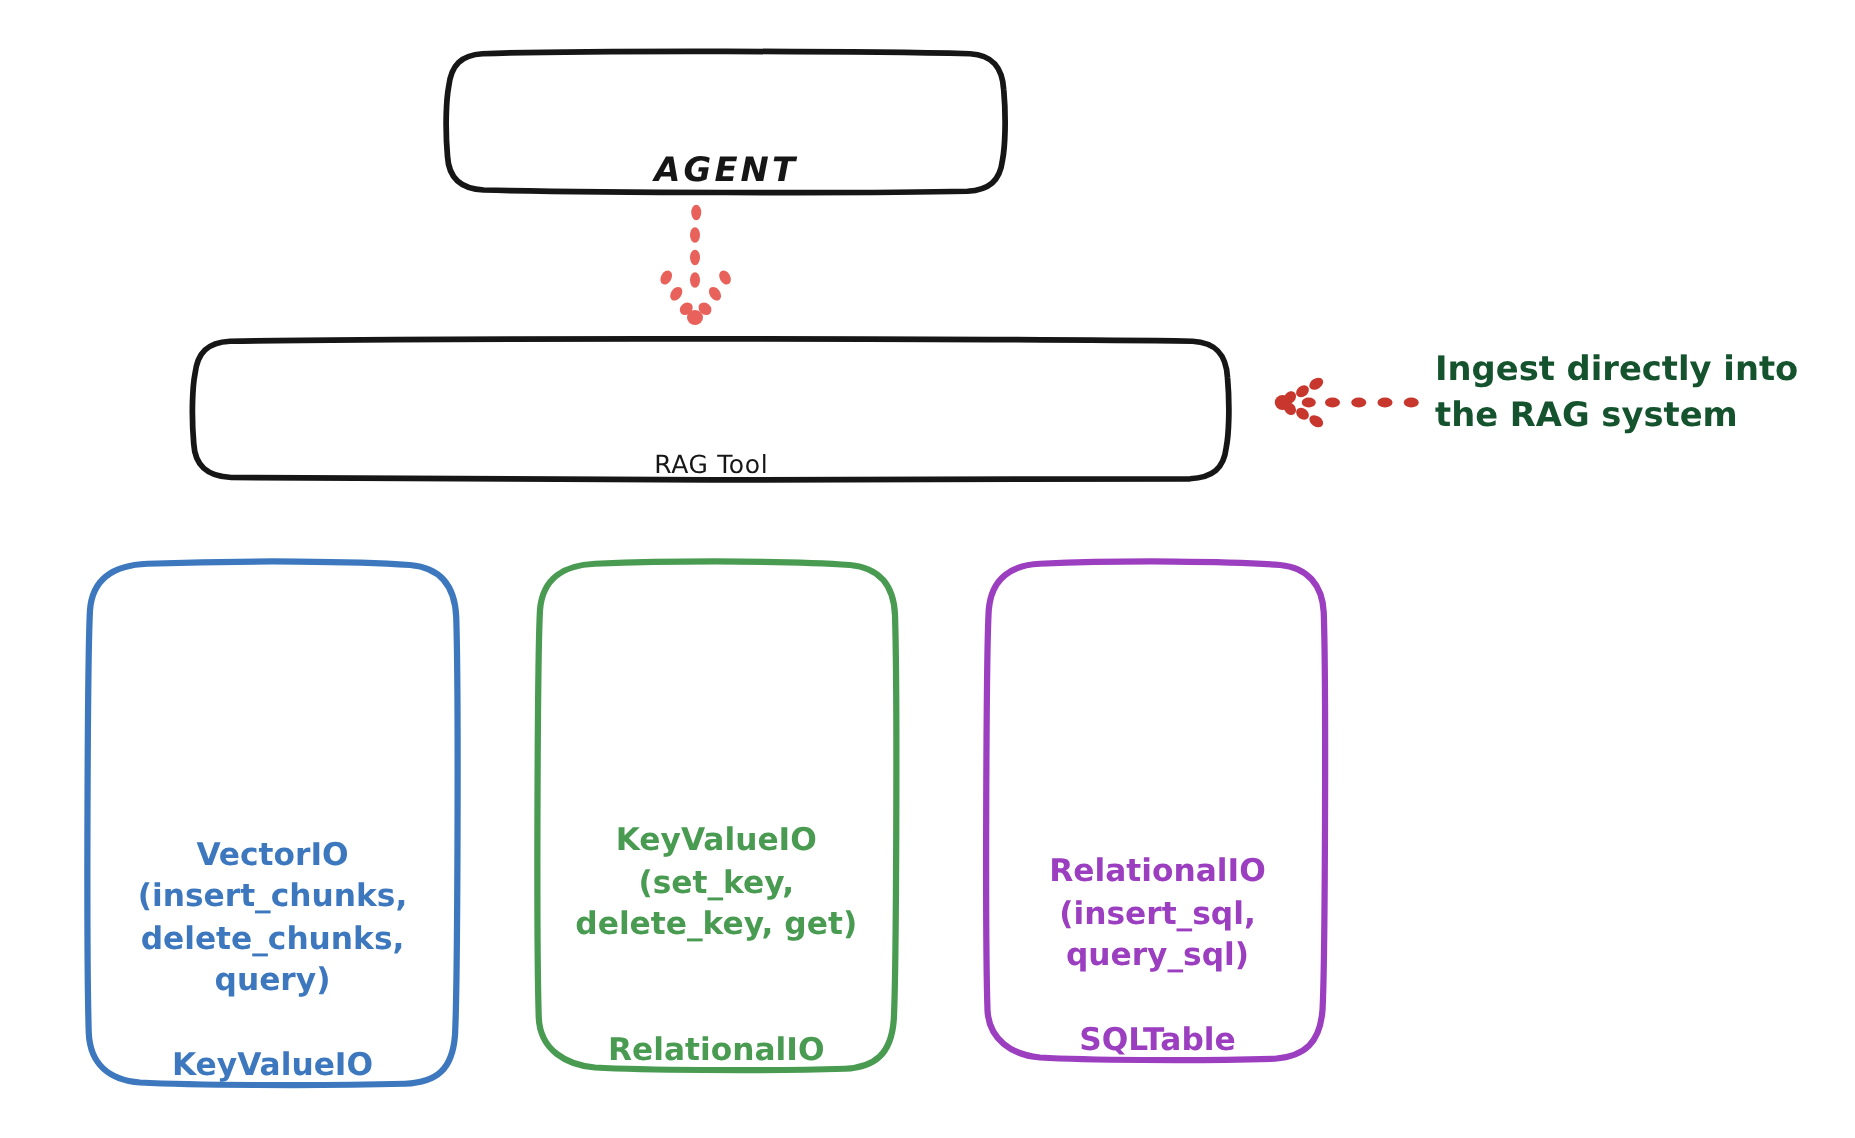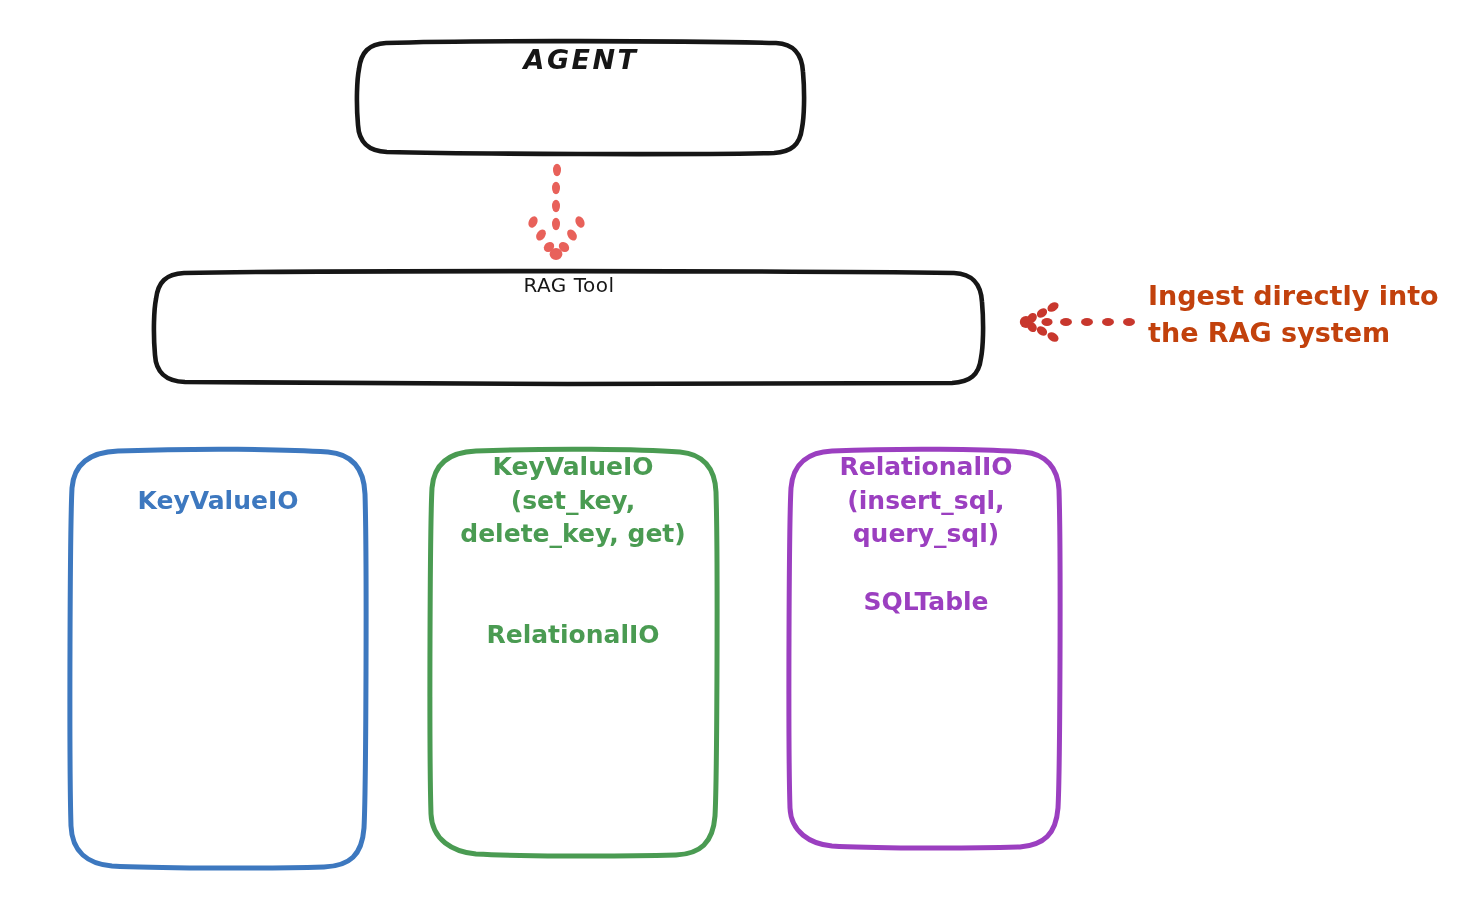--- a/index.html
+++ b/index.html
@@ -24,21 +24,21 @@
     top: 0;
     width: 1484px;
     height: 910px;
     pointer-events: none;
   }
   .node {
     position: absolute;
     display: flex;
     flex-direction: column;
     align-items: center;
-    justify-content: flex-start;
+    justify-content: flex-end;
     text-align: center;
     box-sizing: border-box;
   }
   .node-label {
     font-family: "DejaVu Sans", sans-serif;
     white-space: pre-line;
     line-height: 1.30;
   }
 
   
@@ -88,21 +88,21 @@
   }
   .provider .node-label.secondary {
     margin-top: 34px;
   }
 
   
   #annotation-ingest {
     position: absolute;
     left: 1148px; top: 278px;
     width: 330px;
-    color: #c2410c;
+    color: #14532d;
     font-size: 27px;
     font-weight: 600;
     line-height: 1.36;
     white-space: pre-line;
     text-align: left;
   }
 </style>
 </head>
 <body>
 
@@ -198,20 +198,24 @@
 
   <div class="node" id="node-agent">
     <div class="node-label">AGENT</div>
   </div>
 
   <div class="node" id="node-ragtool">
     <div class="node-label">RAG Tool</div>
   </div>
 
   <div class="node provider" id="node-vectorio">
+    <div class="node-label primary">VectorIO
+(insert_chunks,
+delete_chunks,
+query)</div>
     <div class="node-label secondary">KeyValueIO</div>
   </div>
 
   <div class="node provider" id="node-keyvalueio">
     <div class="node-label primary">KeyValueIO
 (set_key,
 delete_key, get)</div>
     <div class="node-label secondary">RelationalIO</div>
   </div>
 

